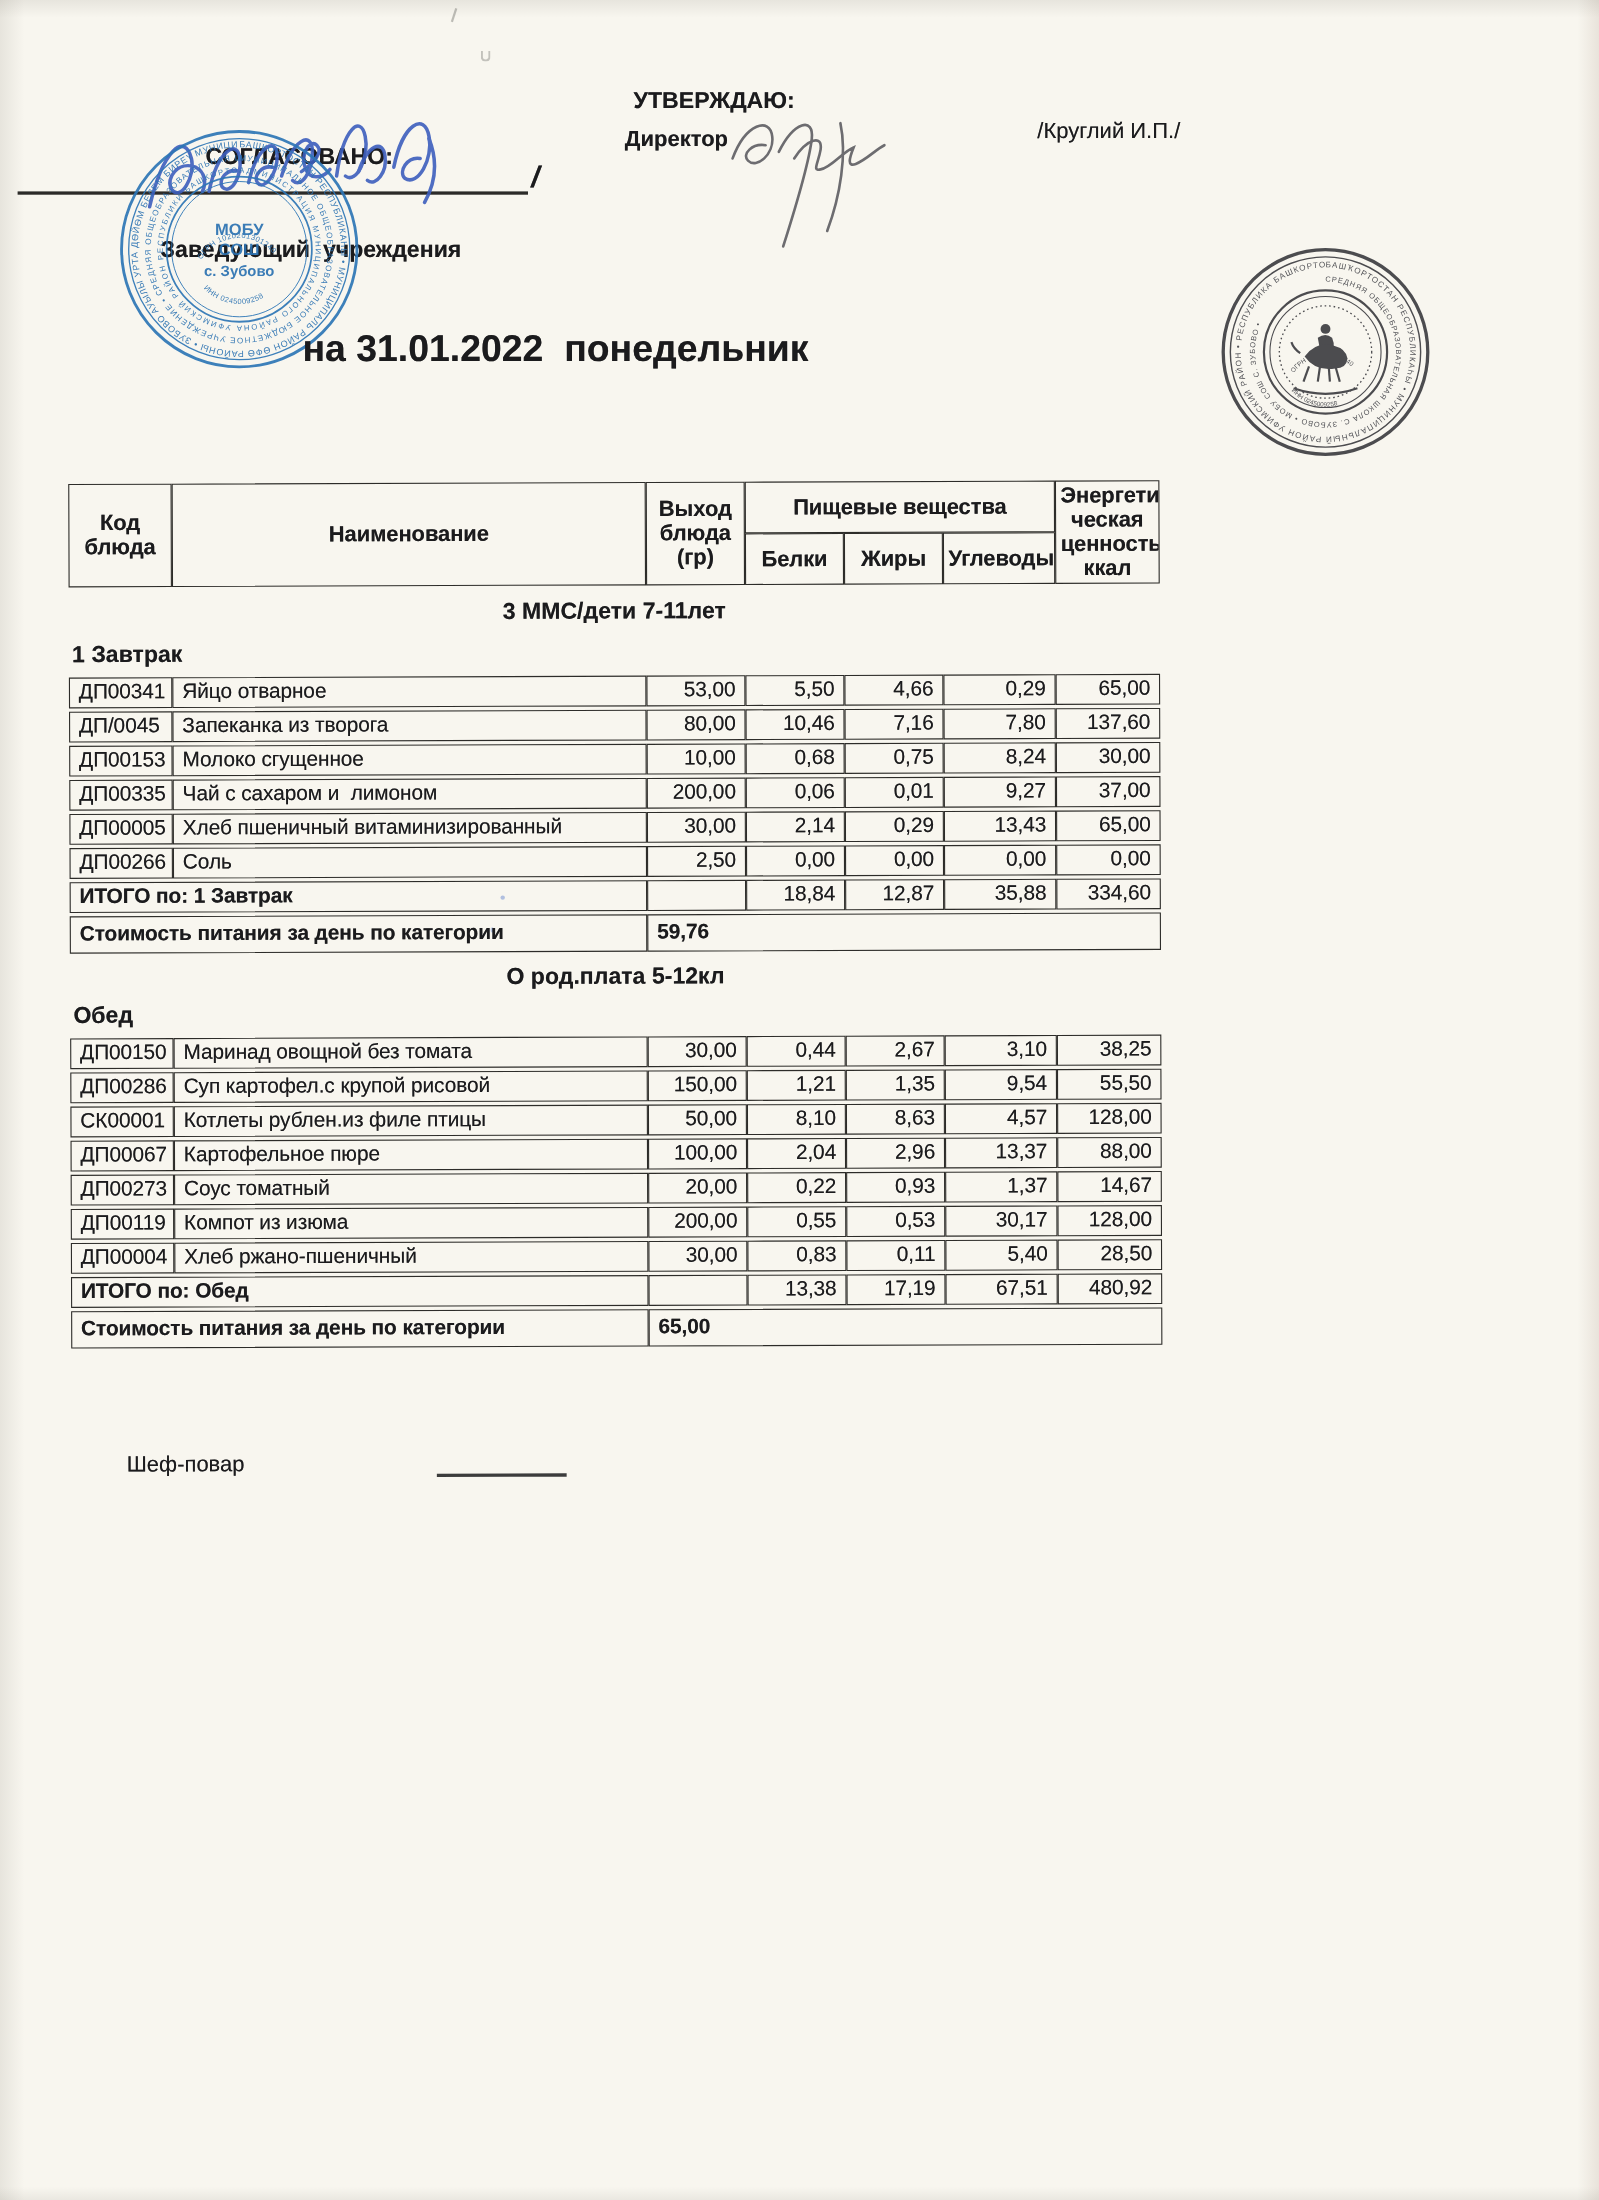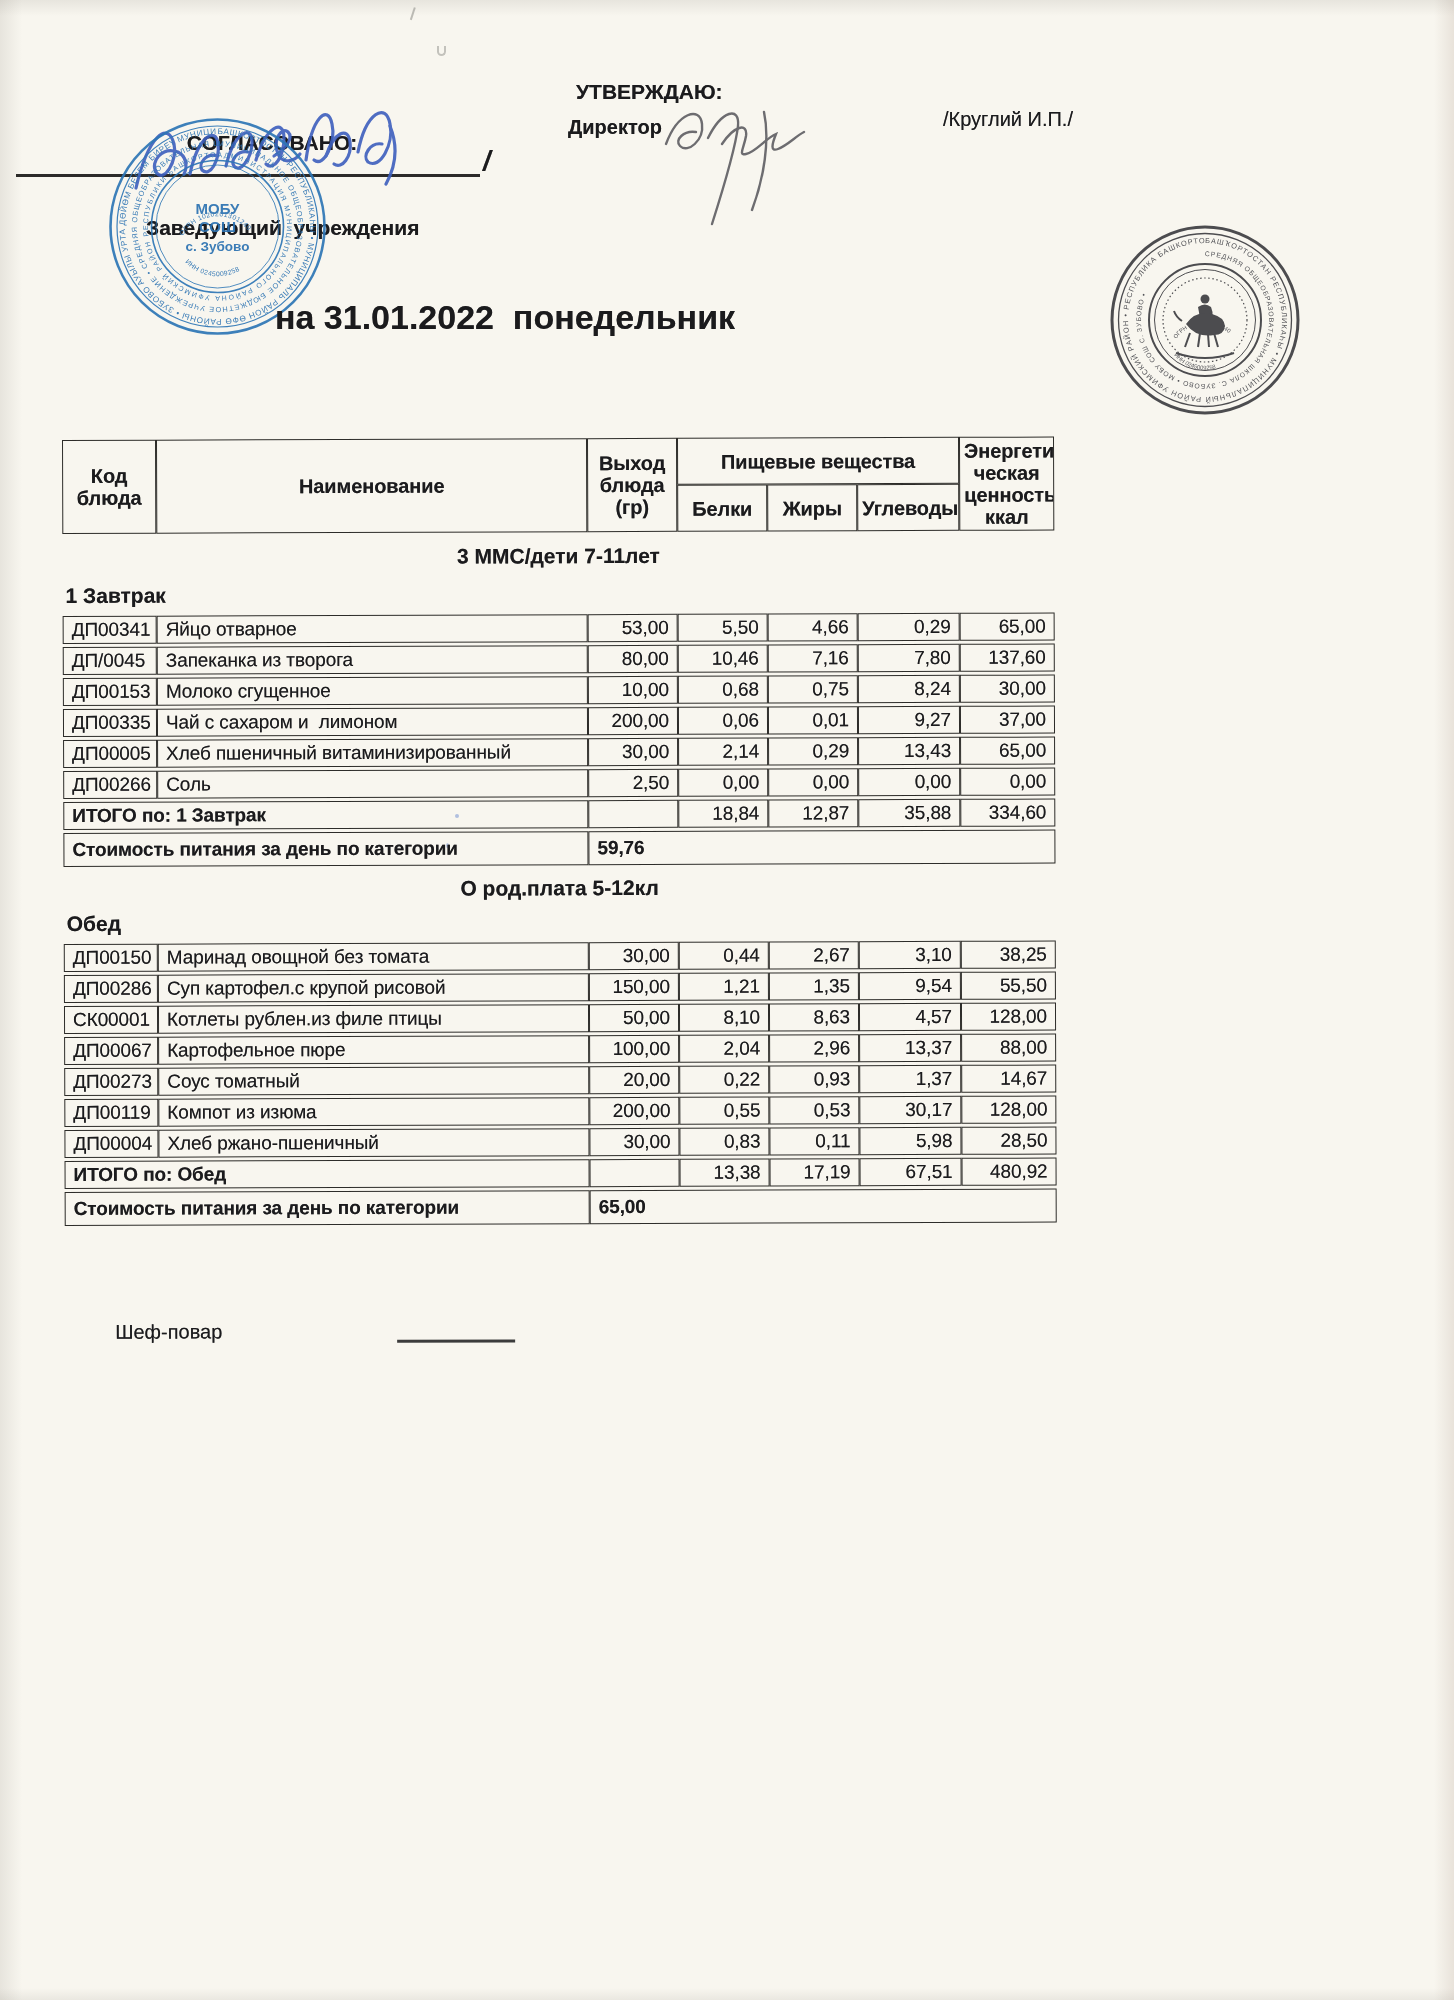--- a/index.html
+++ b/index.html
@@ -352,21 +352,21 @@
             <td class="c4 num">0,53</td>
             <td class="c5 num">30,17</td>
             <td class="c6 num">128,00</td>
           </tr>
           <tr>
             <td class="c0">ДП00004</td>
             <td class="c1">Хлеб ржано-пшеничный</td>
             <td class="c2 num">30,00</td>
             <td class="c3 num">0,83</td>
             <td class="c4 num">0,11</td>
-            <td class="c5 num">5,98</td>
+            <td class="c5 num">5,40</td>
             <td class="c6 num">28,50</td>
           </tr>
         </tbody>
       <tbody>
         <tr>
           <td colspan="2" class="total-label">ИТОГО по: Обед</td>
           <td class="num c2"></td>
           <td class="num">13,38</td>
           <td class="num">17,19</td>
           <td class="num">67,51</td>

